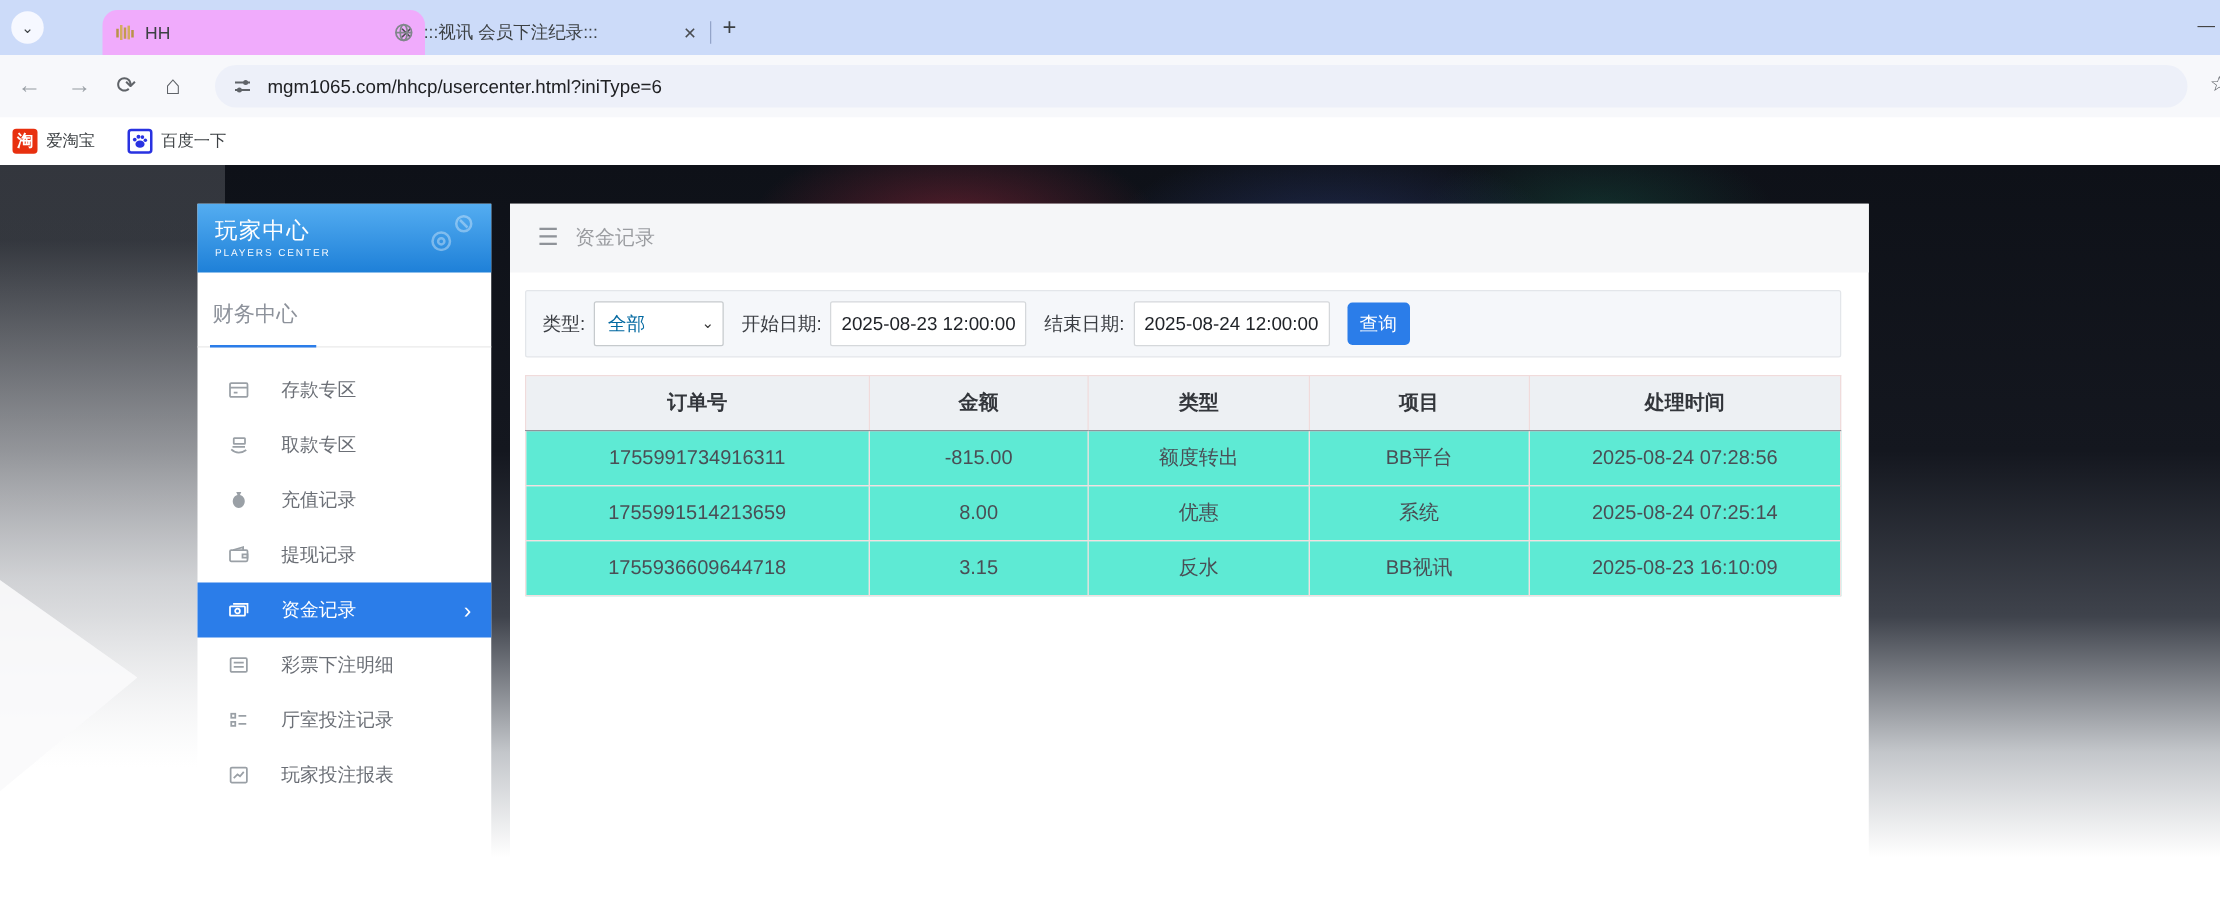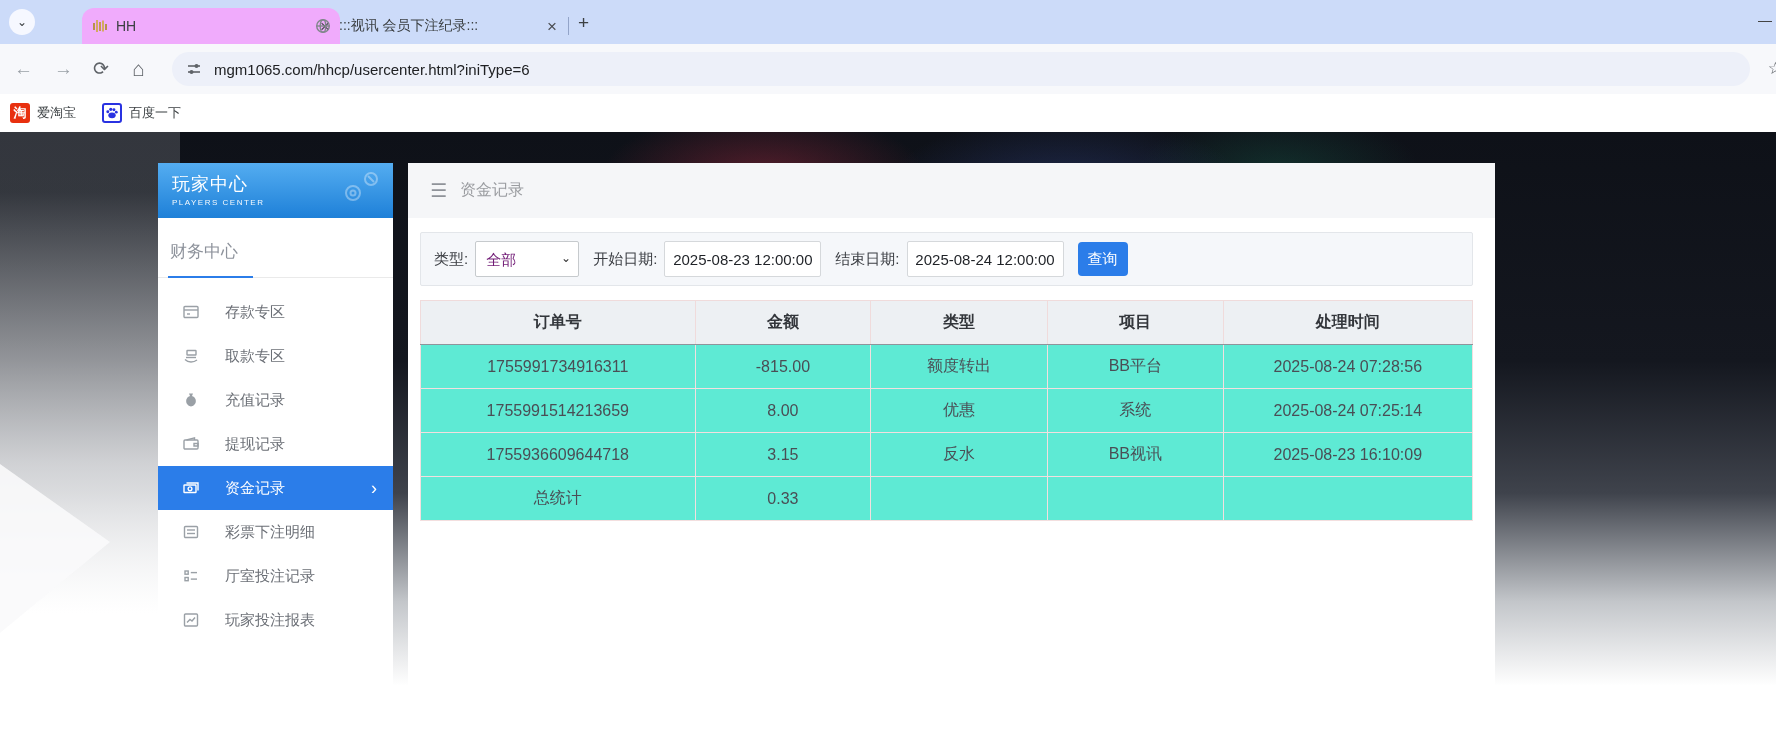--- a/index.html
+++ b/index.html
@@ -73,21 +73,21 @@
   .content { position:absolute; left:408px; top:163px; width:1087px; height:571px; background:#fff; }
   .topbar { height:55px; background:#f5f6f8; display:flex; align-items:center; padding-left:22px; gap:13px; }
   .hamburger { color:#8f9399; font-size:19px; }
   .page-title { font-size:16px; color:#9b9da1; }
 
   .filter-box { margin:14px 22px 0 12px; height:54px; border:1px solid #e3e6ea; background:#f5f7fa;
     border-radius:2px; display:flex; align-items:center; padding-left:13px; }
   .f-label { font-size:15px; color:#3b3e43; margin-right:7px; }
   .type-select-wrap { position:relative; margin-right:14px; }
   select.type-select { appearance:none; -webkit-appearance:none; width:104px; height:36px; background:#fff;
-    border:1px solid #c6cacd; border-radius:2px; font-size:15px; color:#701a75; padding:0 22px 0 10px;
+    border:1px solid #c6cacd; border-radius:2px; font-size:15px; color:#0369a1; padding:0 22px 0 10px;
     font-family:inherit; }
   .sel-chev { position:absolute; right:8px; top:10px; font-size:12px; color:#333; pointer-events:none; }
   input.date-input { width:157px; height:36px; border:1px solid #d5d8db; border-radius:2px; background:#fff;
     font-size:15px; color:#1f2227; padding:0 6px; font-family:inherit; margin-right:14px; text-align:center; }
   .search-btn { width:50px; height:34px; background:#2b7de9; color:#fff; border:none; border-radius:4px;
     font-size:15px; font-family:inherit; margin-left:0; }
 
   .table-wrap { margin:14px 22px 0 12px; }
   table.funds { width:100%; border-collapse:collapse; table-layout:fixed; }
   table.funds th { height:44px; background:#edf0f3; font-size:16px; font-weight:bold; color:#33363b;
@@ -331,23 +331,16 @@
           <td>系统</td>
           <td>2025-08-24 07:25:14</td>
         </tr>
         <tr>
           <td>1755936609644718</td>
           <td>3.15</td>
           <td>反水</td>
           <td>BB视讯</td>
           <td>2025-08-23 16:10:09</td>
         </tr>
-        <tr>
-          <td>总统计</td>
-          <td>0.33</td>
-          <td></td>
-          <td></td>
-          <td></td>
-        </tr>
       </tbody>
     </table>
   </div>
 </div>
 
 </body></html>

